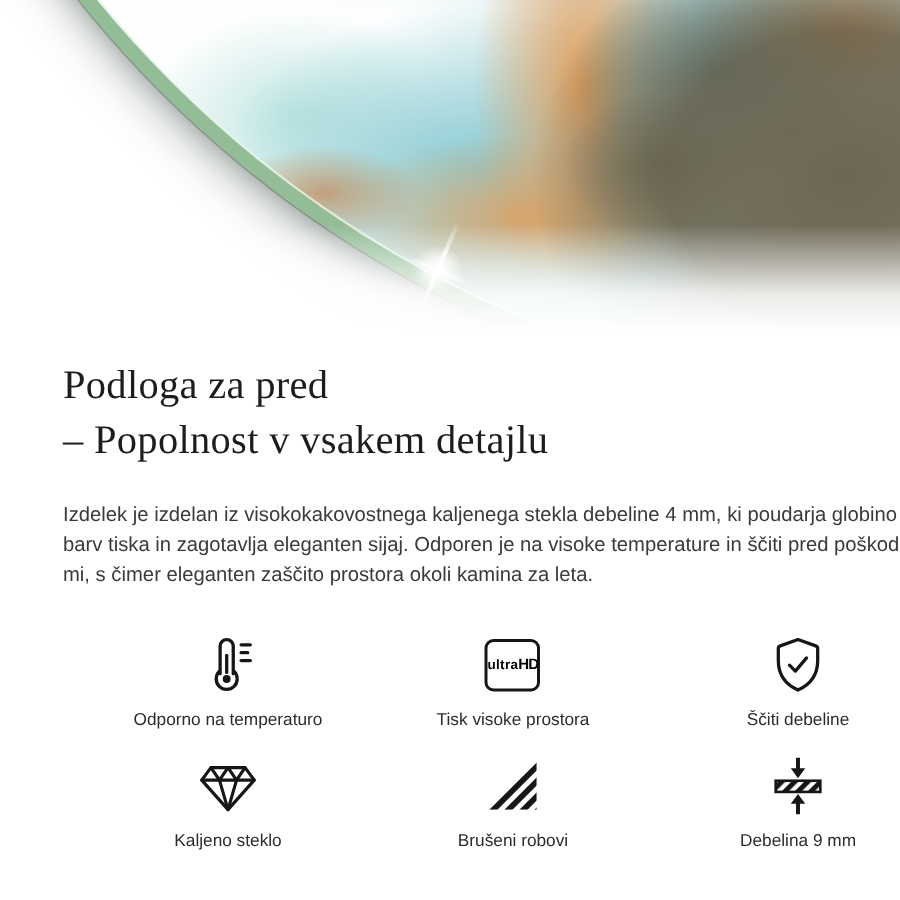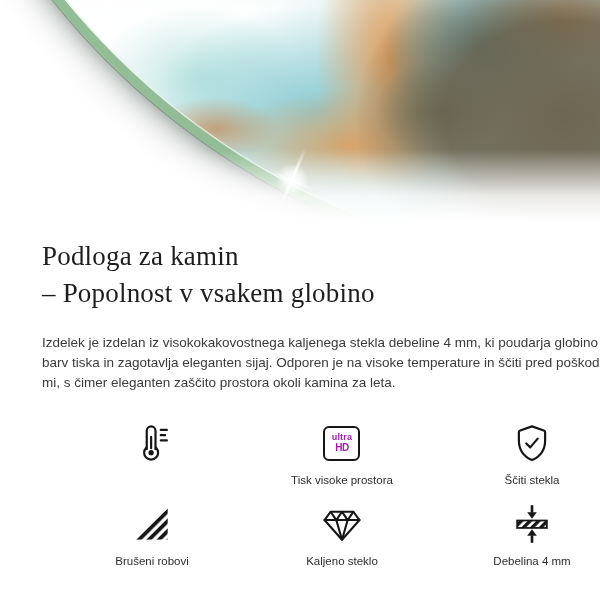--- a/index.html
+++ b/index.html
@@ -117,23 +117,23 @@
   .feature-label {
     margin-top: 10px;
     font-size: 11.5px;
     color: #2c2c2c;
     white-space: nowrap;
   }
   .uhd-box {
     width: 37px; height: 35px;
     border: 2.5px solid #161616;
     border-radius: 6px;
-    display: flex; flex-direction: column;
+    display: flex; 
     align-items: center; justify-content: center;
-    color: #a21caf;
+    color: #000000;
     line-height: 1;
   }
   .uhd-top { font-size: 9px; font-weight: 700; letter-spacing: 0.2px; }
   .uhd-bottom { font-size: 10px; font-weight: 700; margin-top: 1px; letter-spacing: -0.5px; }
   svg.icon { display: block; }
 </style>
 </head>
 <body>
 
 <div class="hero">
@@ -142,22 +142,22 @@
   <div class="sparkle">
     <div class="glow"></div>
     <div class="ray-a"></div>
     <div class="ray-b"></div>
   </div>
   <div class="hero-fade"></div>
 </div>
 
 <div class="content">
   <h1>
-    <span>Podloga za kamin</span>
-    <span>– Popolnost v vsakem globino</span>
+    <span>Podloga za pred</span>
+    <span>– Popolnost v vsakem detajlu</span>
   </h1>
 
   <div class="body-text">
     <span>Izdelek je izdelan iz visokokakovostnega kaljenega stekla debeline 4 mm, ki poudarja globino</span>
     <span>barv tiska in zagotavlja eleganten sijaj. Odporen je na visoke temperature in ščiti pred poškodba-</span>
     <span>mi, s čimer eleganten zaščito prostora okoli kamina za leta.</span>
   </div>
 
   <div class="features">
 
@@ -166,83 +166,84 @@
         <svg class="icon" width="42" height="42" viewBox="0 0 48 48" fill="none" stroke="#161616" stroke-width="2.5" stroke-linecap="round">
           <circle cx="23" cy="35" r="8"></circle>
           <path d="M18,31 V10 a5,5 0 0 1 10,0 V31" fill="#ffffff"></path>
           <line x1="23" y1="17" x2="23" y2="30"></line>
           <circle cx="23" cy="35" r="3" fill="#161616" stroke="none"></circle>
           <line x1="34" y1="9" x2="41" y2="9"></line>
           <line x1="34" y1="15" x2="39" y2="15"></line>
           <line x1="34" y1="21" x2="41" y2="21"></line>
         </svg>
       </div>
+      <div class="feature-label">Odporno na temperaturo</div>
     </div>
 
     <div class="feature">
       <div class="feature-icon">
         <div class="uhd-box">
           <span class="uhd-top">ultra</span>
           <span class="uhd-bottom">HD</span>
         </div>
       </div>
       <div class="feature-label">Tisk visoke prostora</div>
     </div>
 
     <div class="feature">
       <div class="feature-icon">
         <svg class="icon" width="42" height="42" viewBox="0 0 48 48" fill="none" stroke="#161616" stroke-width="2.5" stroke-linecap="round" stroke-linejoin="round">
           <path d="M24,5 L37.5,9.8 C38.4,10.1 39,10.9 39,11.8 V21 C39,32 33,39.5 24,43.5 C15,39.5 9,32 9,21 V11.8 C9,10.9 9.6,10.1 10.5,9.8 Z"></path>
           <polyline points="17.5,24.5 22,29 30.5,19"></polyline>
         </svg>
       </div>
-      <div class="feature-label">Ščiti stekla</div>
+      <div class="feature-label">Ščiti debeline</div>
+    </div>
+
+    <div class="feature">
+      <div class="feature-icon">
+        <svg class="icon" width="44" height="42" viewBox="0 0 48 48" fill="none" stroke="#161616" stroke-width="2.4" stroke-linecap="round" stroke-linejoin="round">
+          <path d="M11,10 H37 L44,19.5 L24,42 L4,19.5 Z"></path>
+          <line x1="4" y1="19.5" x2="44" y2="19.5"></line>
+          <path d="M11,10 L17.5,19.5 L24,10 L30.5,19.5 L37,10"></path>
+          <path d="M17.5,19.5 L24,42 L30.5,19.5"></path>
+        </svg>
+      </div>
+      <div class="feature-label">Kaljeno steklo</div>
     </div>
 
     <div class="feature">
       <div class="feature-icon">
         <svg class="icon" width="40" height="40" viewBox="0 0 48 48">
           <defs>
             <pattern id="hatch-b" width="8.5" height="8.5" patternUnits="userSpaceOnUse" patternTransform="rotate(45)">
               <rect width="4.6" height="8.5" fill="#161616"></rect>
             </pattern>
             <clipPath id="tri-b">
                 <path d="M4,43 H43 V5 Z"></path>
               </clipPath>
           </defs>
           <rect x="0" y="0" width="48" height="48" fill="url(#hatch-b)" clip-path="url(#tri-b)"></rect>
         </svg>
       </div>
       <div class="feature-label">Brušeni robovi</div>
-    </div>
-
-    <div class="feature">
-      <div class="feature-icon">
-        <svg class="icon" width="44" height="42" viewBox="0 0 48 48" fill="none" stroke="#161616" stroke-width="2.4" stroke-linecap="round" stroke-linejoin="round">
-          <path d="M11,10 H37 L44,19.5 L24,42 L4,19.5 Z"></path>
-          <line x1="4" y1="19.5" x2="44" y2="19.5"></line>
-          <path d="M11,10 L17.5,19.5 L24,10 L30.5,19.5 L37,10"></path>
-          <path d="M17.5,19.5 L24,42 L30.5,19.5"></path>
-        </svg>
-      </div>
-      <div class="feature-label">Kaljeno steklo</div>
     </div>
 
     <div class="feature">
       <div class="feature-icon">
         <svg class="icon" width="42" height="42" viewBox="0 0 48 48">
           <defs>
             <pattern id="hatch-t" width="7" height="7" patternUnits="userSpaceOnUse" patternTransform="rotate(45)">
               <rect width="3.8" height="7" fill="#161616"></rect>
             </pattern>
           </defs>
           <rect x="7" y="20" width="34" height="8.5" fill="url(#hatch-t)" stroke="#161616" stroke-width="2"></rect>
           <line x1="24" y1="2.5" x2="24" y2="11" stroke="#161616" stroke-width="3"></line>
           <polygon points="18.5,10.5 29.5,10.5 24,18" fill="#161616"></polygon>
           <line x1="24" y1="45.5" x2="24" y2="37" stroke="#161616" stroke-width="3"></line>
           <polygon points="18.5,37.5 29.5,37.5 24,30" fill="#161616"></polygon>
         </svg>
       </div>
-      <div class="feature-label">Debelina 4 mm</div>
+      <div class="feature-label">Debelina 9 mm</div>
     </div>
 
   </div>
 </div>
 
 </body></html>

